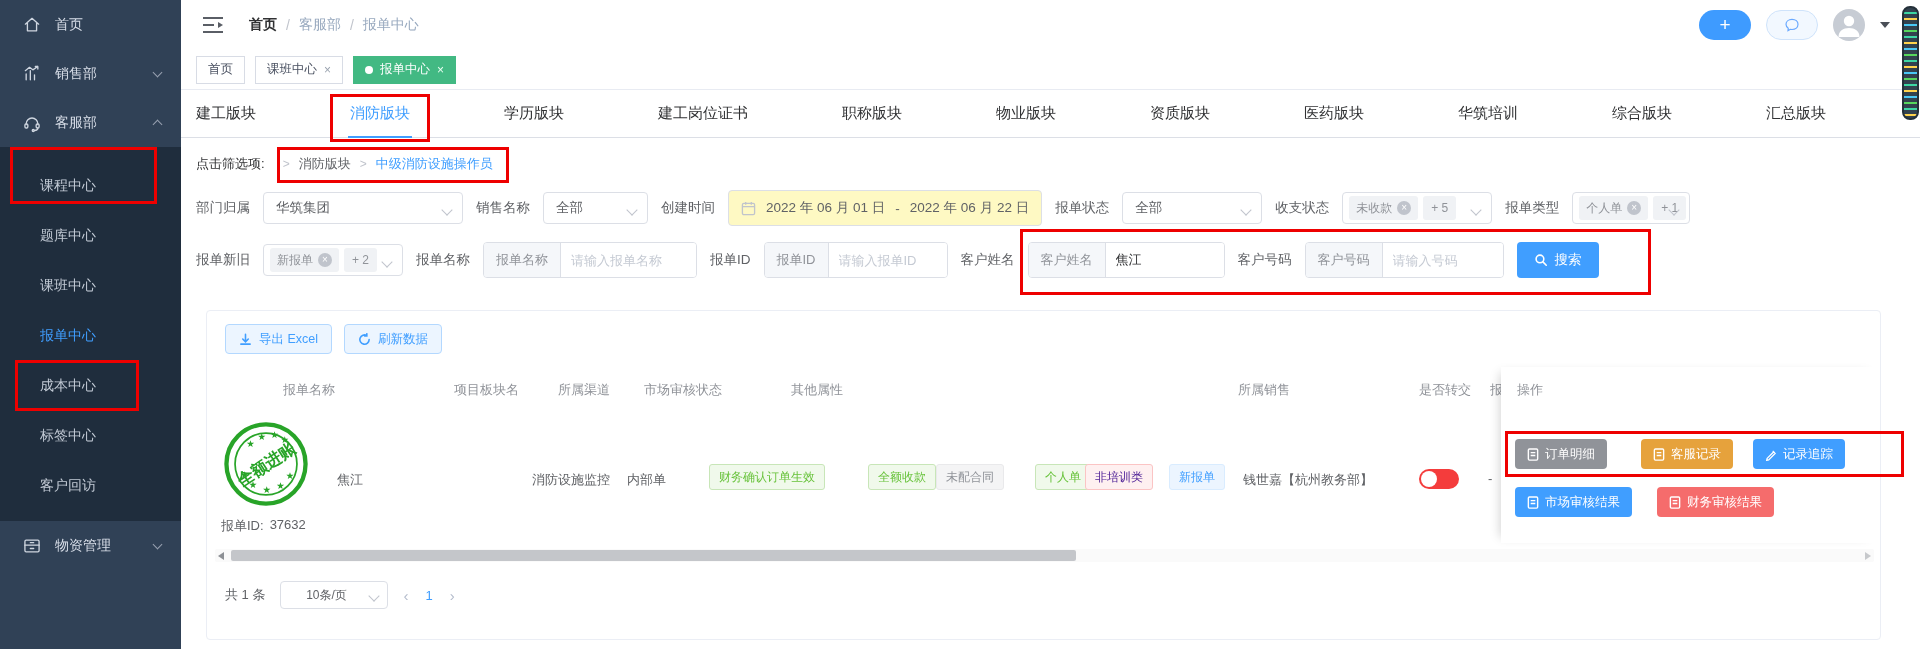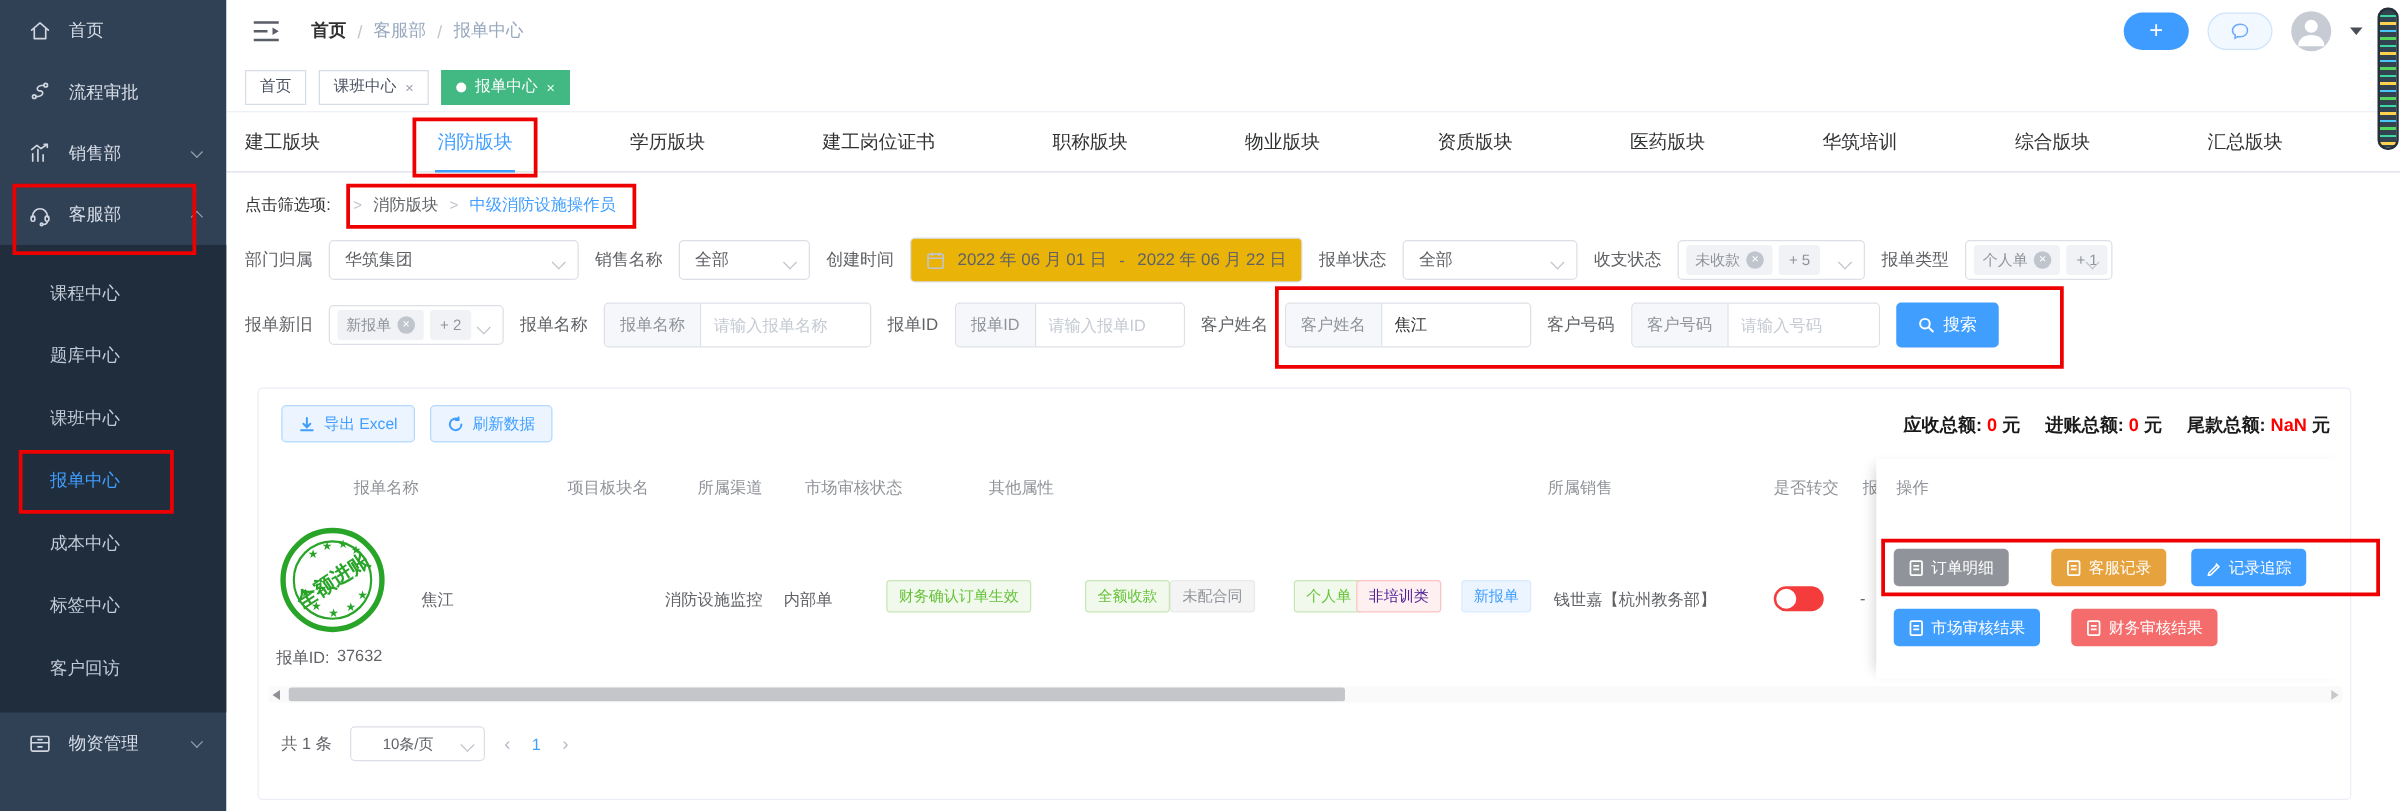--- a/index.html
+++ b/index.html
@@ -70,21 +70,21 @@
   
   .frow { position:absolute; display:flex; align-items:center; gap:13px; font-size:13.5px; color:#606266; white-space:nowrap; }
   .frow1 { left:196px; top:188px; height:40px; }
   .frow2 { left:196px; top:240px; height:40px; }
   .sel { position:relative; height:32px; border:1px solid #dcdfe6; border-radius:4px; background:#fff; display:flex; align-items:center; padding:0 26px 0 12px; color:#606266; cursor:pointer; }
   .caret { position:absolute; right:11px; top:13px; width:8px; height:8px; border-right:1.4px solid #c0c4cc; border-bottom:1.4px solid #c0c4cc; transform:rotate(45deg); }
   .w200 { width:200px; } .w105 { width:105px; } .w140 { width:140px; } .w150 { width:150px; } .w118 { width:118px; } .w140b { width:140px; }
   .mstag { background:#f0f2f5; border-radius:3px; height:24px; display:inline-flex; align-items:center; padding:0 7px; color:#909399; font-size:12px; gap:5px; }
   .mstag .xc { width:14px; height:14px; border-radius:50%; background:#c0c4cc; color:#fff; font-size:10px; line-height:14px; display:flex; align-items:center; justify-content:center; cursor:pointer; }
   .msmore { background:#f0f2f5; border-radius:3px; height:24px; display:inline-flex; align-items:center; padding:0 8px; color:#909399; font-size:12px; margin-left:5px; }
-  .daterange { height:36px; border:1px solid #dcdfe6; border-radius:4px; display:flex; align-items:center; gap:10px; padding:0 12px; color:#606266; background:#eab308; cursor:pointer; }
+  .daterange { height:36px; border:1px solid #dcdfe6; border-radius:4px; display:flex; align-items:center; gap:10px; padding:0 12px; color:#606266; background:#fef9c3; cursor:pointer; }
   .cal-ico svg { width:15px; height:15px; stroke:#c0c4cc; fill:none; stroke-width:1.4; display:block; }
   .igroup { display:flex; height:36px; border:1px solid #dcdfe6; border-radius:4px; overflow:hidden; background:#fff; }
   .igroup .prep { background:#f5f7fa; border-right:1px solid #dcdfe6; display:flex; align-items:center; padding:0 12px; color:#909399; font-size:13px; }
   .igroup input { border:none; outline:none; padding:0 10px; font-size:13px; color:#303133; font-family:inherit; min-width:0; }
   .igroup input::placeholder { color:#c5cad3; }
   .redgroup { position:relative; display:flex; align-items:center; gap:13px; }
   .redgroup::after { content:""; position:absolute; inset:-13px -52px -17px -8px; border:3px solid #ee0000; pointer-events:none; }
   .btn-search { height:36px; background:#409eff; color:#fff; border:none; border-radius:4px; padding:0 17px; font-size:13.5px; display:flex; align-items:center; gap:7px; cursor:pointer; font-family:inherit; }
   .btn-search svg { width:14px; height:14px; stroke:#fff; fill:none; stroke-width:1.8; stroke-linecap:round; }
 
@@ -144,30 +144,20 @@
       <span class="s-icon">
         <svg viewBox="0 0 24 24">
             <path d="M4 11 L12 4 L20 11 M6.5 9.5 V19 H17.5 V9.5"></path>
           </svg>
       </span>
       <span class="s-lbl">首页</span>
     </div>
     <div class="s-item">
       <span class="s-icon">
         <svg viewBox="0 0 24 24">
-            <path d="M16 5 C8 5 8 10.5 12 10.5 C16 10.5 16 16 8 16"></path>
-            <circle cx="17.5" cy="5" r="1.7"></circle>
-            <circle cx="6.5" cy="16" r="1.7"></circle>
-          </svg>
-      </span>
-      <span class="s-lbl">流程审批</span>
-    </div>
-    <div class="s-item">
-      <span class="s-icon">
-        <svg viewBox="0 0 24 24">
             <path d="M5 19 V12 M10 19 V8 M15 19 V13 M4 8 l5 -4 4 3 6 -4 M16 3 h3 v3"></path>
           </svg>
       </span>
       <span class="s-lbl">销售部</span>
       <span class="schev down"></span>
     </div>
     <div class="s-item">
       <span class="s-icon">
         <svg viewBox="0 0 24 24">
             <path d="M5 14 v-1 a7 7 0 0 1 14 0 v1"></path>
@@ -382,31 +372,20 @@
             <path d="M7 1.5 V9 M4 6.5 L7 9.5 L10 6.5 M2 12 H12"></path>
           </svg>
         <span>导出 Excel</span>
       </button>
       <button class="btn-light">
         <svg viewBox="0 0 14 14">
             <path d="M12 7 A5 5 0 1 1 9.5 2.7 M9.5 0.8 v2.4 h-2.4"></path>
           </svg>
         <span>刷新数据</span>
       </button>
-    </div>
-    <div class="totals">
-      <span>
-        <span>应收总额:</span><span class="tval">0</span><span>元</span>
-      </span>
-      <span>
-        <span>进账总额:</span><span class="tval">0</span><span>元</span>
-      </span>
-      <span>
-        <span>尾款总额:</span><span class="tval">NaN</span><span>元</span>
-      </span>
     </div>
 
     <span class="th th1">报单名称</span>
     <span class="th th2">项目板块名</span>
     <span class="th th3">所属渠道</span>
     <span class="th th4">市场审核状态</span>
     <span class="th th5">其他属性</span>
     <span class="th th6">所属销售</span>
     <span class="th th7">是否转交</span>
     <span class="th th8">报</span>

